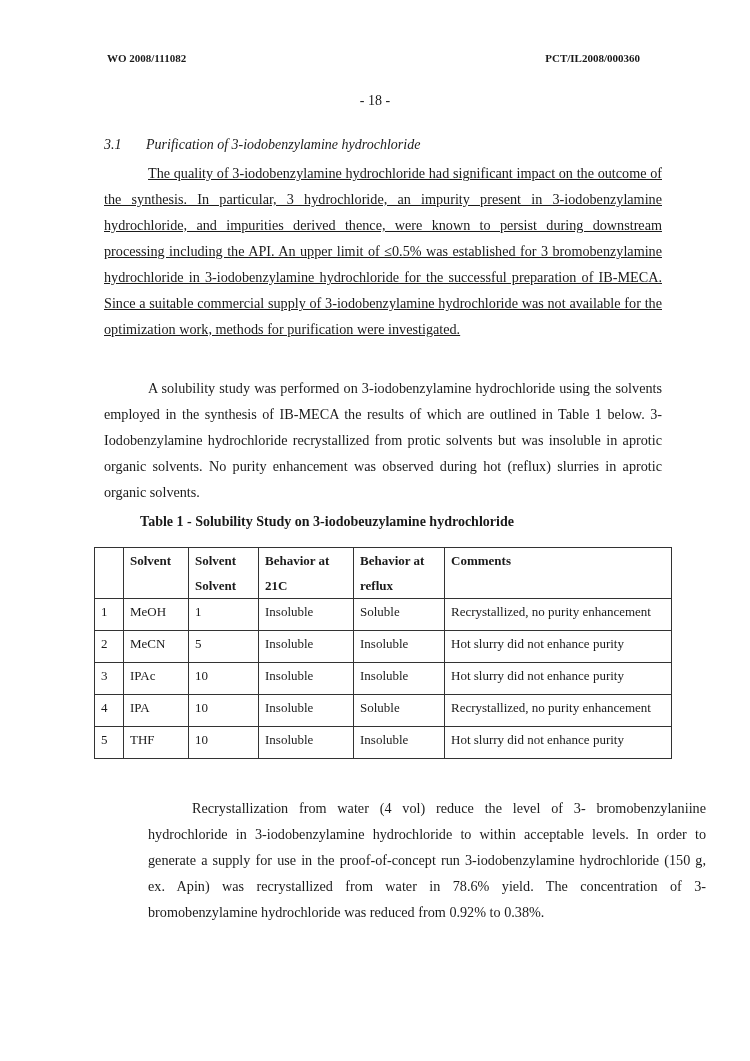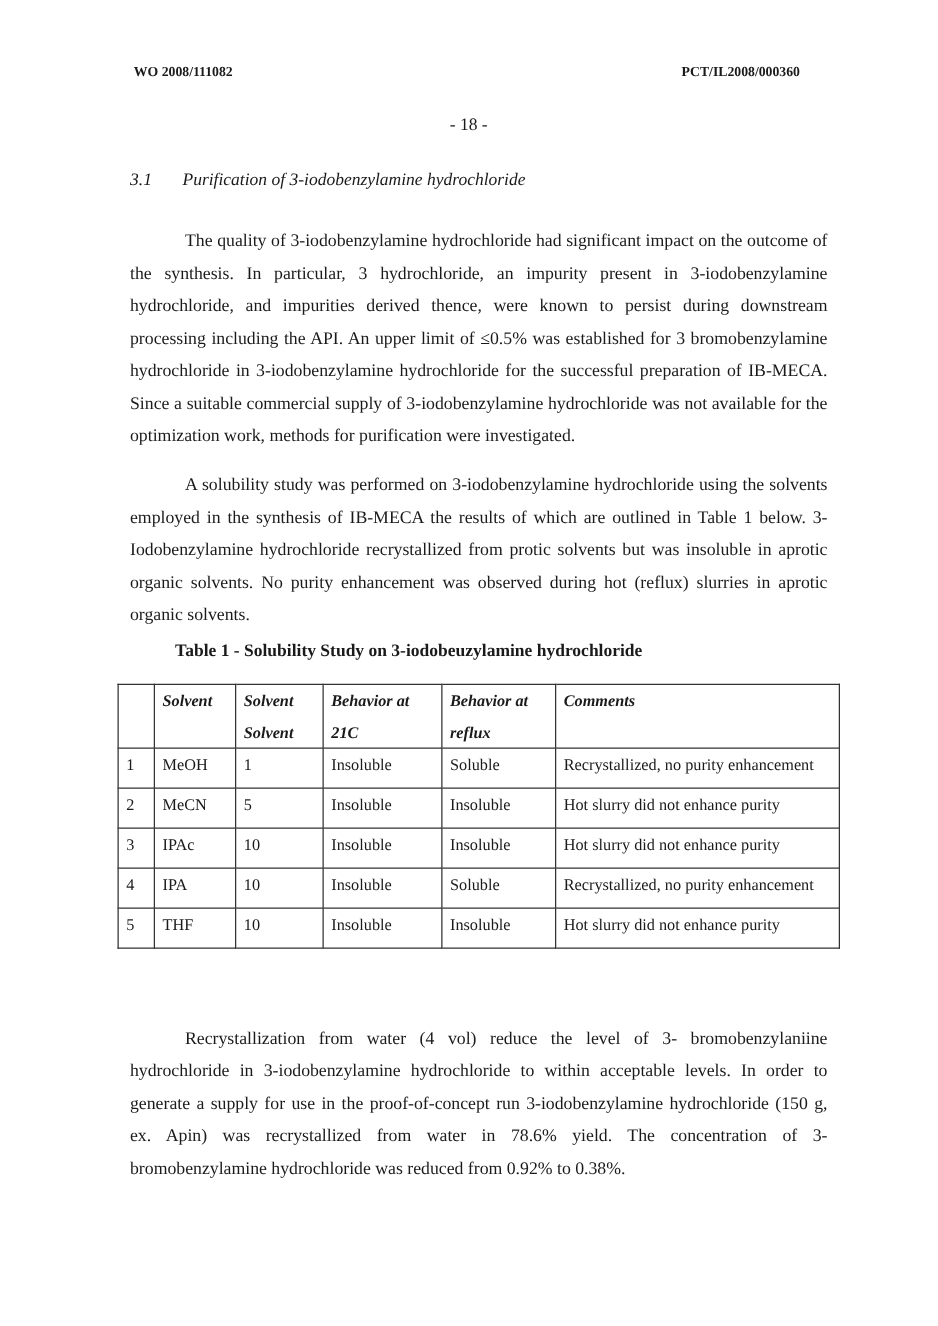--- a/index.html
+++ b/index.html
@@ -16,37 +16,37 @@
   .page-num { position: absolute; top: 93px; left: 0; width: 750px; text-align: center; font-size: 14px; }
   .section {
     position: absolute; top: 137px; left: 104px; font-size: 14px; font-style: italic;
   }
   .section .num { display: inline-block; width: 42px; }
   .para {
     position: absolute; left: 104px; width: 558px; font-size: 14.2px;
     line-height: 26px; text-align: justify; margin: 0;
   }
   .para .indent { display: inline-block; width: 44px; }
-  #p1 { top: 180px; }
+  #p1 { top: 160px; text-decoration: underline; }
   #p2 { top: 375px; }
-  #p3 { top: 818px; }
+  #p3 { top: 795px; margin-left: 44px; }
   .tbl-caption {
     position: absolute; top: 514px; left: 0; width: 654px; text-align: center;
     font-size: 14px; font-weight: bold;
   }
   table.sol {
     position: absolute; top: 547px; left: 94px;
     border-collapse: collapse; font-size: 13px;
   }
   table.sol td, table.sol th {
     border: 1px solid #333; vertical-align: top; padding: 2px 6px 0 6px;
     text-align: left; font-weight: normal;
   }
   table.sol th {
-    font-style: italic; font-weight: bold; line-height: 25px; height: 50px; padding-top: 0;
+    font-weight: bold; line-height: 25px; height: 50px; padding-top: 0;
   }
   table.sol td { height: 29px; line-height: 22px; }
   .c0 { width: 16px; } .c1 { width: 52px; } .c2 { width: 57px; }
   .c3 { width: 82px; } .c4 { width: 78px; } .c5 { width: 214px; }
 </style>
 </head>
 <body>
 
 <div class="hdr-left">WO 2008/111082</div>
 <div class="hdr-right">PCT/IL2008/000360</div>

